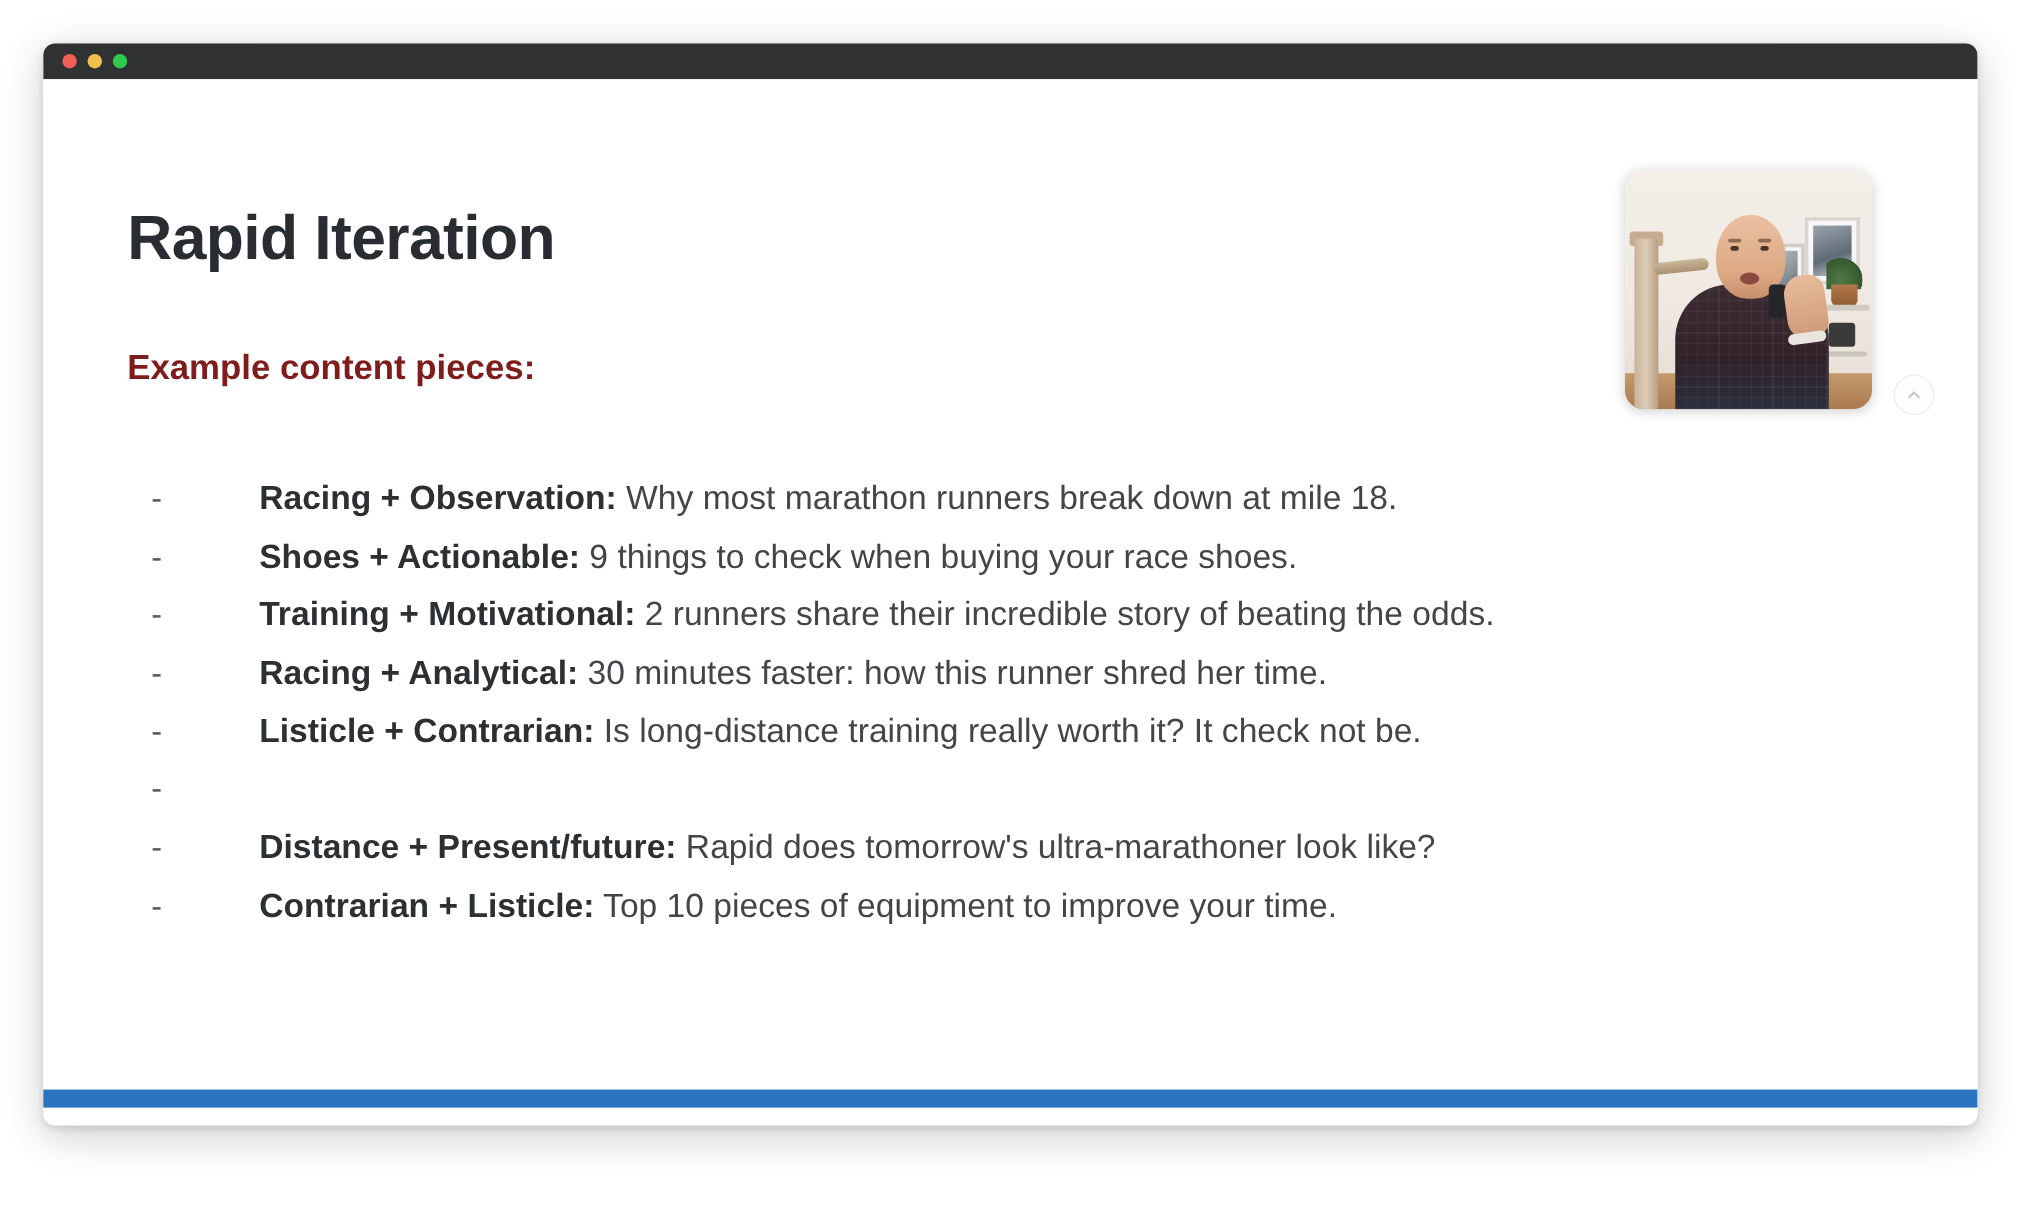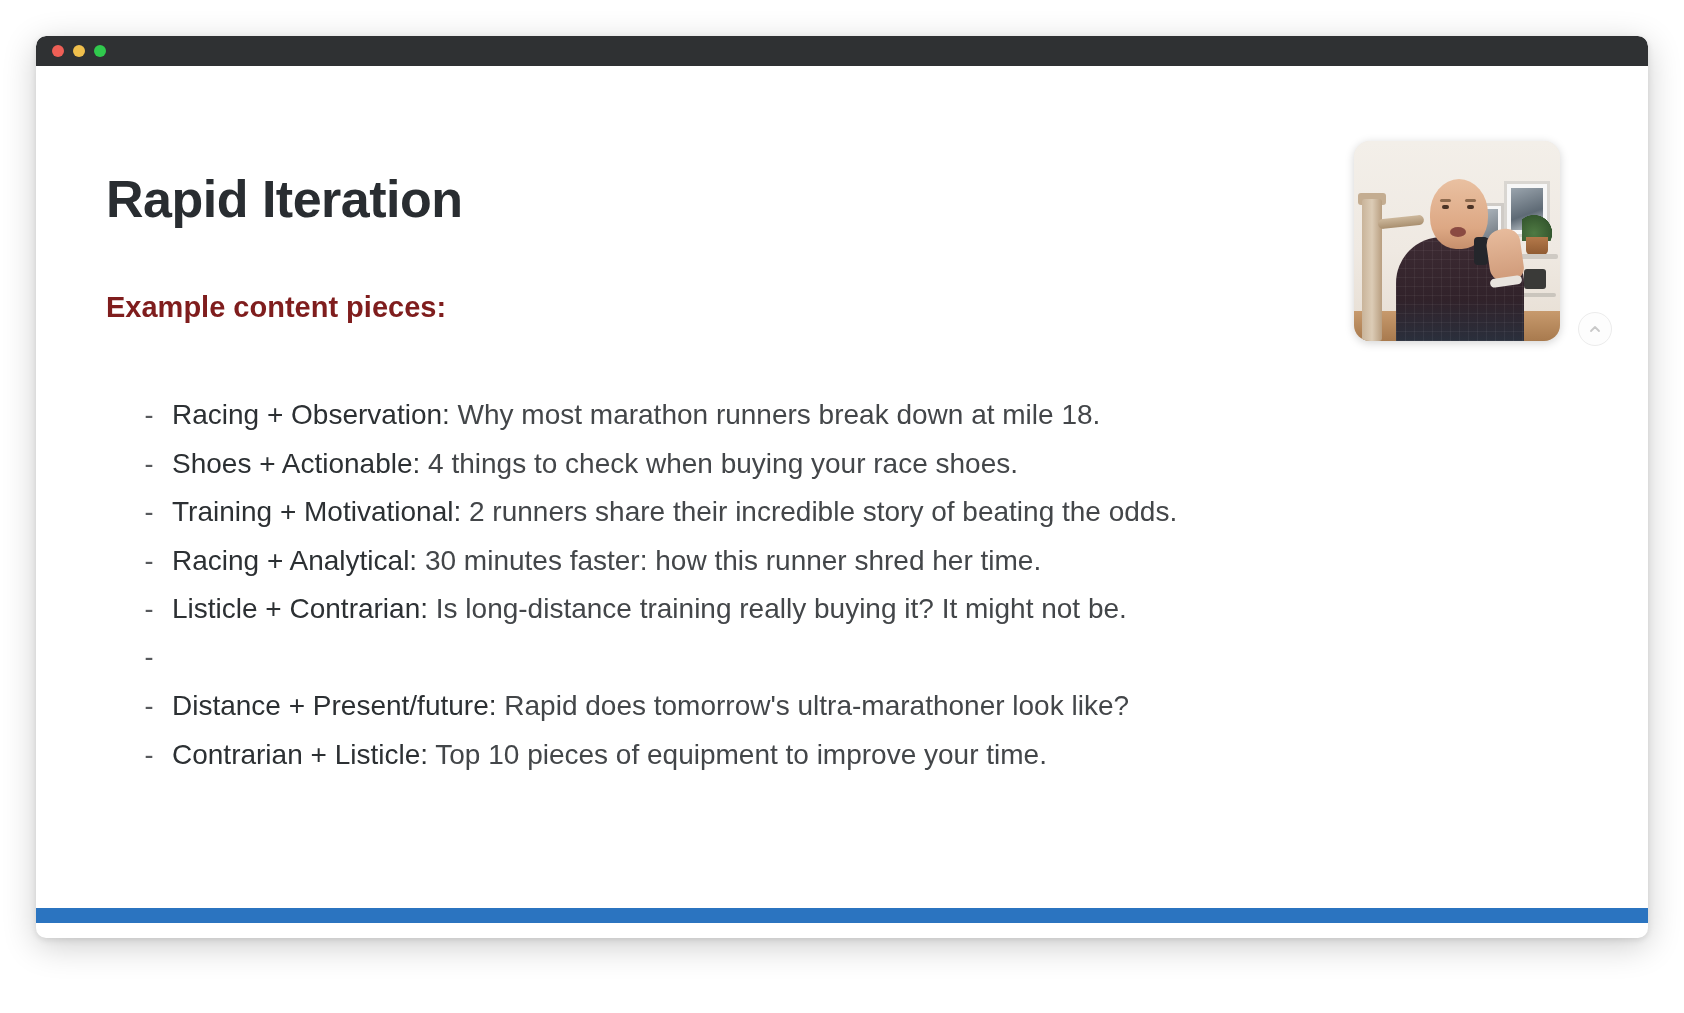--- a/index.html
+++ b/index.html
@@ -23,21 +23,20 @@
   .window {
     position: absolute;
     left: 36px;
     top: 36px;
     width: 1612px;
     height: 902px;
     border-radius: 10px;
     background: #ffffff;
     box-shadow: 0 8px 34px rgba(0,0,0,0.20), 0 2px 6px rgba(0,0,0,0.10);
     overflow: hidden;
-    text-align: center;
   }
 
   .titlebar {
     position: relative;
     height: 30px;
     background: #2f3133;
     border-top-left-radius: 10px;
     border-top-right-radius: 10px;
     display: flex;
     align-items: center;
@@ -104,22 +103,23 @@
     white-space: nowrap;
   }
   .bullet-marker {
     width: 46px;
     flex: none;
     font-size: 27px;
     color: #57595c;
   }
   .bullet-text { }
   .bullet-text .b {
-    font-weight: 400;
+    font-weight: 700;
     color: #2c3033;
+    margin-left: 44px;
   }
   .bullet-text .rest {
     font-weight: 400;
     color: #434649;
   }
 
   
   .webcam {
     position: absolute;
     right: 88px;
@@ -311,36 +311,36 @@
 
       <div class="bullet-list">
 
         <div class="bullet-row">
           <span class="bullet-marker">-</span>
           <span class="bullet-text"><span class="b">Racing + Observation:</span><span class="rest"> Why most marathon runners break down at mile 18.</span></span>
         </div>
 
         <div class="bullet-row">
           <span class="bullet-marker">-</span>
-          <span class="bullet-text"><span class="b">Shoes + Actionable:</span><span class="rest"> 4 things to check when buying your race shoes.</span></span>
+          <span class="bullet-text"><span class="b">Shoes + Actionable:</span><span class="rest"> 9 things to check when buying your race shoes.</span></span>
         </div>
 
         <div class="bullet-row">
           <span class="bullet-marker">-</span>
           <span class="bullet-text"><span class="b">Training + Motivational:</span><span class="rest"> 2 runners share their incredible story of beating the odds.</span></span>
         </div>
 
         <div class="bullet-row">
           <span class="bullet-marker">-</span>
           <span class="bullet-text"><span class="b">Racing + Analytical:</span><span class="rest"> 30 minutes faster: how this runner shred her time.</span></span>
         </div>
 
         <div class="bullet-row">
           <span class="bullet-marker">-</span>
-          <span class="bullet-text"><span class="b">Listicle + Contrarian:</span><span class="rest"> Is long-distance training really buying it? It might not be.</span></span>
+          <span class="bullet-text"><span class="b">Listicle + Contrarian:</span><span class="rest"> Is long-distance training really worth it? It check not be.</span></span>
         </div>
 
         <div class="bullet-row">
           <span class="bullet-marker">-</span>
         </div>
 
         <div class="bullet-row">
           <span class="bullet-marker">-</span>
           <span class="bullet-text"><span class="b">Distance + Present/future:</span><span class="rest"> Rapid does tomorrow's ultra-marathoner look like?</span></span>
         </div>

